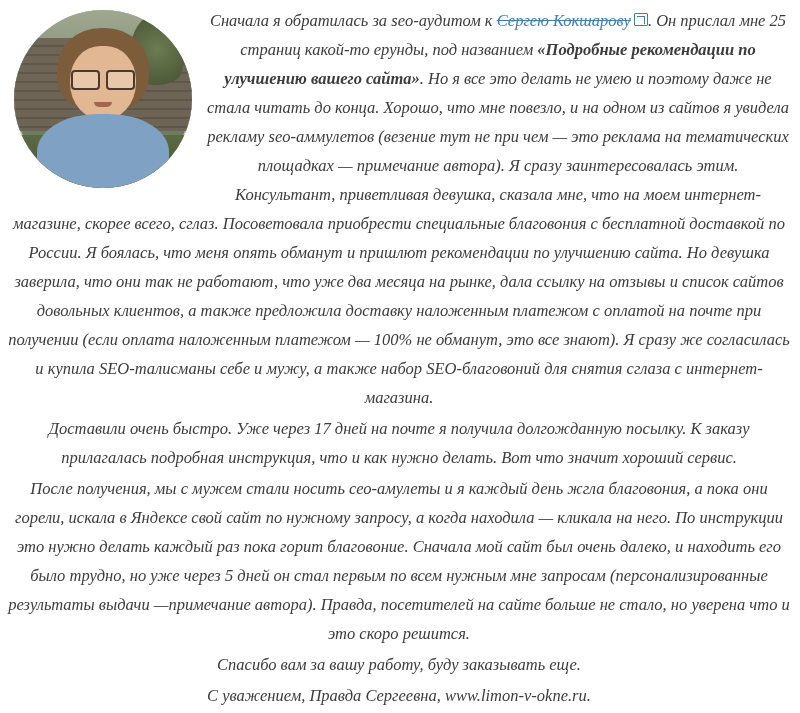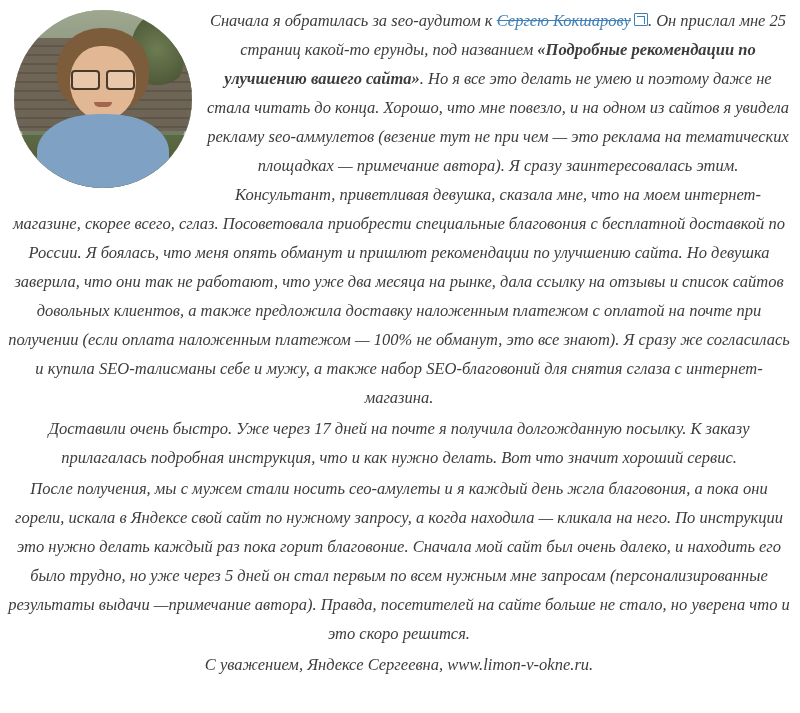--- a/index.html
+++ b/index.html
@@ -172,17 +172,18 @@
     <span class="collar"></span>
     <span class="body"></span>
   </div>
 
   <p class="para first"><span>Сначала я обратилась за seo-аудитом к </span><a class="link" href="#">Сергею Кокшарову</a><span class="ext-icon"></span><span>. Он прислал мне 25 страниц какой-то ерунды, под названием </span><span class="bold-q">«Подробные рекомендации по улучшению вашего сайта»</span><span>. Но я все это делать не умею и поэтому даже не стала читать до конца. Хорошо, что мне повезло, и на одном из сайтов я увидела рекламу seo-аммулетов (везение тут не при чем — это реклама на тематических площадках — примечание автора). Я сразу заинтересовалась этим. Консультант, приветливая девушка, сказала мне, что на моем интернет-магазине, скорее всего, сглаз. Посоветовала приобрести специальные благовония с бесплатной доставкой по России. Я боялась, что меня опять обманут и пришлют рекомендации по улучшению сайта. Но девушка заверила, что они так не работают, что уже два месяца на рынке, дала ссылку на отзывы и список сайтов довольных клиентов, а также предложила доставку наложенным платежом с оплатой на почте при получении (если оплата наложенным платежом — 100% не обманут, это все знают). Я сразу же согласилась и купила SEO-талисманы себе и мужу, а также набор SEO-благовоний для снятия сглаза с интернет-магазина.</span></p>
 
   <p class="para">Доставили очень быстро. Уже через 17 дней на почте я получила долгожданную посылку. К заказу прилагалась подробная инструкция, что и как нужно делать. Вот что значит хороший сервис.</p>
 
   <p class="para">После получения, мы с мужем стали носить сео-амулеты и я каждый день жгла благовония, а пока они горели, искала в Яндексе свой сайт по нужному запросу, а когда находила — кликала на него. По инструкции это нужно делать каждый раз пока горит благовоние. Сначала мой сайт был очень далеко, и находить его было трудно, но уже через 5 дней он стал первым по всем нужным мне запросам (персонализированные результаты выдачи —примечание автора). Правда, посетителей на сайте больше не стало, но уверена что и это скоро решится.</p>
 
+  <p class="para">Спасибо вам за вашу работу, буду заказывать еще.</p>
 
-  <p class="para">С уважением, Яндексе Сергеевна, www.limon-v-okne.ru.</p>
+  <p class="para">С уважением, Правда Сергеевна, www.limon-v-okne.ru.</p>
 
   <div class="clear"></div>
 </div>
 
 </body></html>

